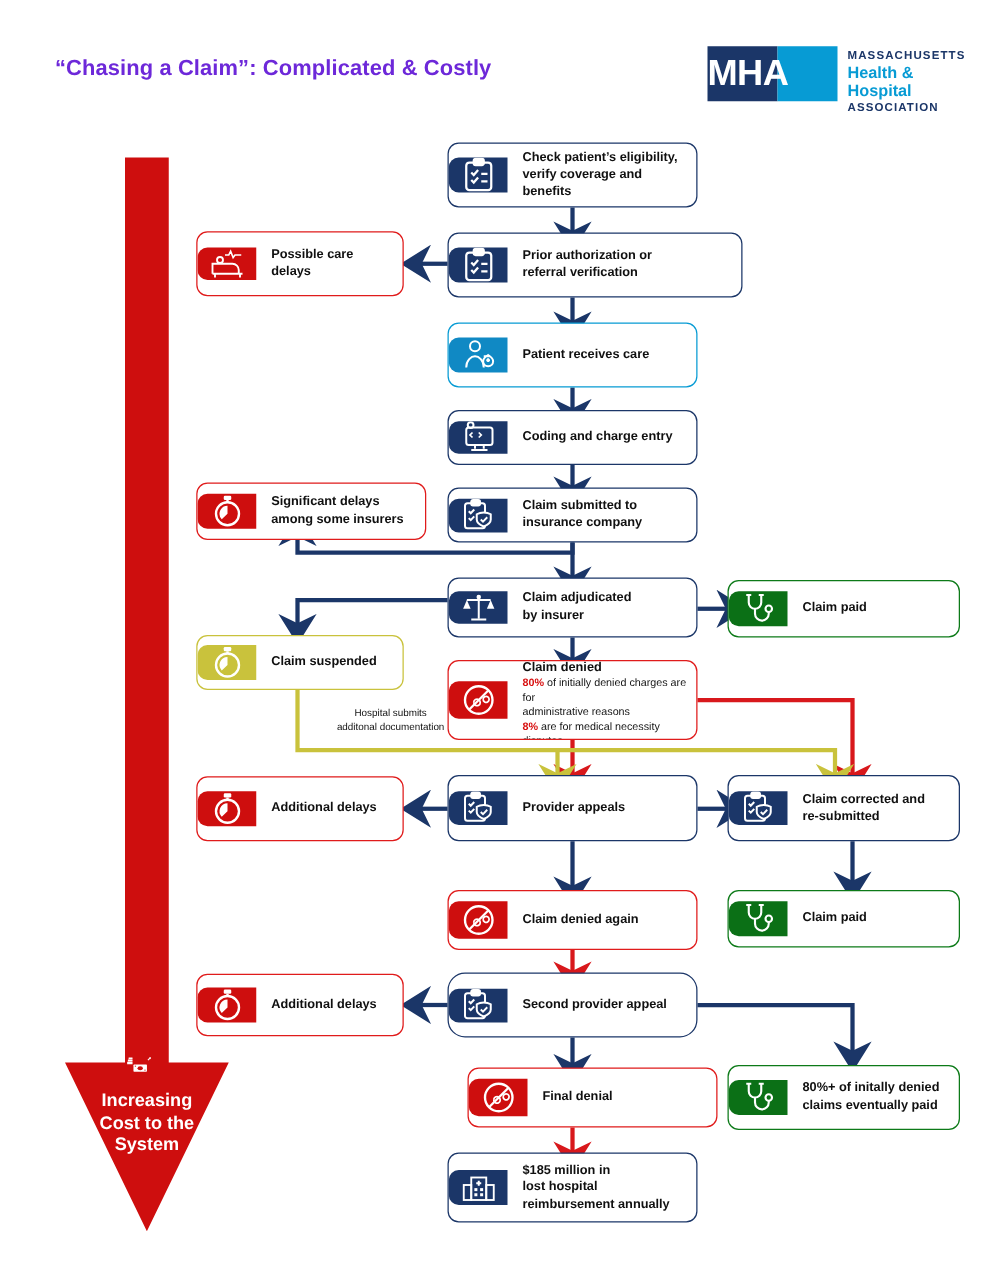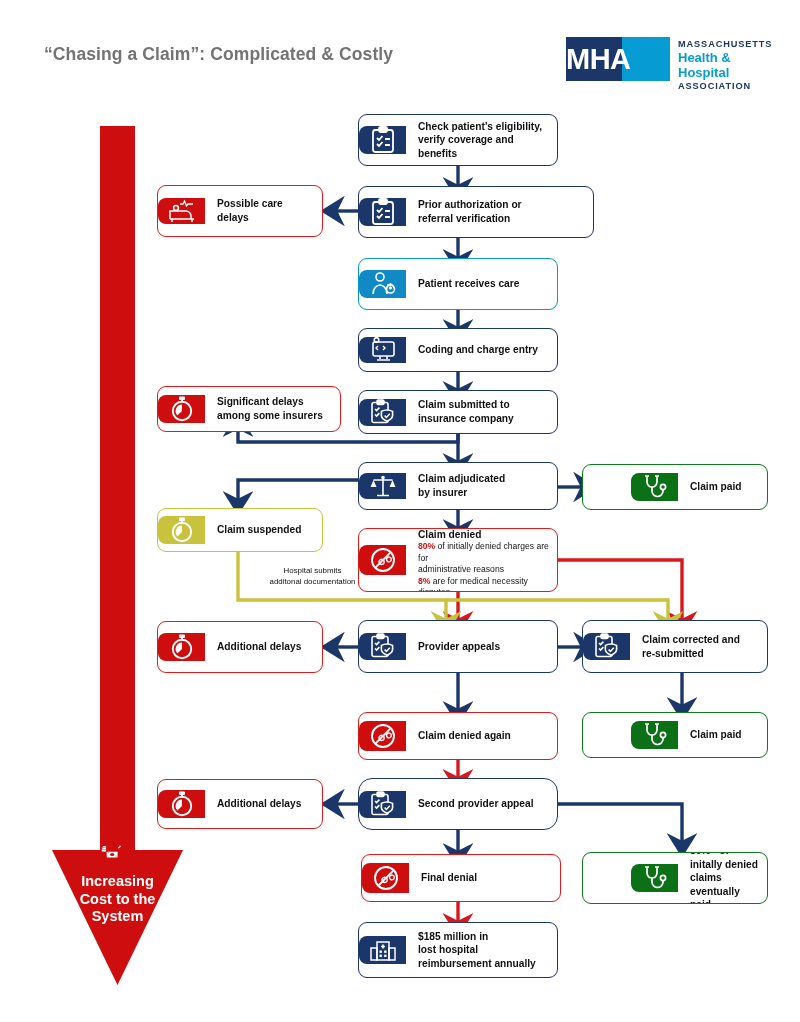--- a/index.html
+++ b/index.html
@@ -8,21 +8,21 @@
     background:#ffffff;
     font-family:"Liberation Sans", sans-serif;
     position:relative;
     overflow:hidden;
   }
   #canvas{position:absolute;left:0;top:0;width:800px;height:1022px;}
 
   
   #page-title{
     position:absolute;left:44px;top:44px;
-    font-size:17.5px;font-weight:bold;color:#737373;
+    font-size:17.5px;font-weight:bold;color:#6d28d9;
     letter-spacing:.1px;white-space:nowrap;
   }
   #logo{position:absolute;left:566px;top:36px;width:212px;height:46px;}
   #logo .mark{position:absolute;left:0;top:1px;width:104px;height:44px;}
   #logo .mark .navy{position:absolute;left:0;top:0;width:56px;height:44px;background:#1B3668;}
   #logo .mark .cyan{position:absolute;left:56px;top:0;width:48px;height:44px;background:#079BD4;}
   #logo .mark .mtxt{
     position:absolute;left:0;top:0;width:104px;height:44px;
     color:#ffffff;font-weight:bold;font-size:29px;line-height:44px;
     text-align:left;letter-spacing:-.5px;
@@ -53,21 +53,21 @@
     padding-left:12px;padding-right:8px;
     font-size:10.2px;font-weight:bold;color:#101010;
     line-height:13.6px;
   }
   .node.navy{border:1.6px solid #1B3668;}
   .node.navy .ic{background:#1B3668;}
   .node.cyan{border:1.6px solid #079BD4;}
   .node.cyan .ic{background:#1089C4;}
   .node.red{border:1.6px solid #E01B1B;}
   .node.red .ic{background:#CE0E0E;}
-  .node.green{border:1.6px solid #0C7A18;padding-left:48px;}
+  .node.green{border:1.6px solid #0C7A18;}
   .node.green .ic{background:#0B7016;}
   .node.yellow{border:1.6px solid #C9C23C;}
   .node.yellow .ic{background:#C9C23C;}
 
   .node .tx .l1{display:block;}
   .pct{color:#D81010;font-weight:bold;}
   .den-body{font-size:8.6px;font-weight:normal;line-height:11.4px;color:#141414;}
   .den-title{font-size:10.2px;font-weight:bold;line-height:13px;color:#101010;}
 
   
@@ -488,21 +488,21 @@
       <path d="M18.5 14.5 a2.4 2.4 0 1 0 0 -0.1" stroke-width="1.4"></path>
     </svg>
   </div>
   <div class="tx">
     <div>
         <span class="l1">Claim denied again</span>
       </div>
   </div>
 </div>
 
-<div class="node red" style="left:361px;top:854px;width:200px;height:48px;">
+<div class="node red" style="left:374px;top:854px;width:200px;height:48px;">
   <div class="ic">
     <svg width="30" height="30" viewBox="0 0 30 30" fill="none" stroke="#fff" stroke-width="1.9">
       <circle cx="15" cy="15" r="11"></circle>
         <line x1="7.2" y1="22.8" x2="22.8" y2="7.2"></line>
       <path d="M11 17 a2.6 2.6 0 1 0 0 -0.1" stroke-width="1.4"></path>
       <path d="M18.5 14.5 a2.4 2.4 0 1 0 0 -0.1" stroke-width="1.4"></path>
     </svg>
   </div>
   <div class="tx">
     <div>

